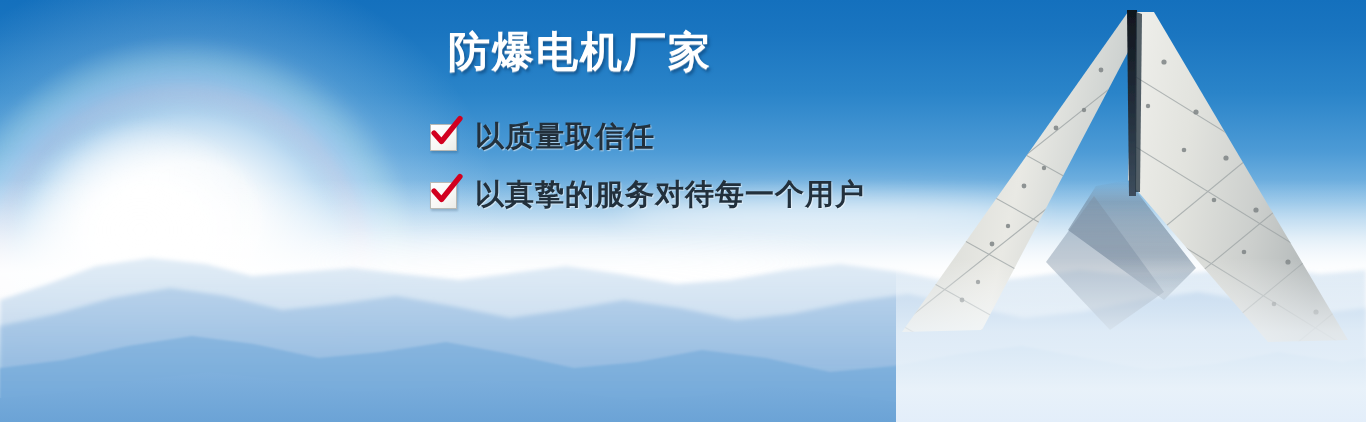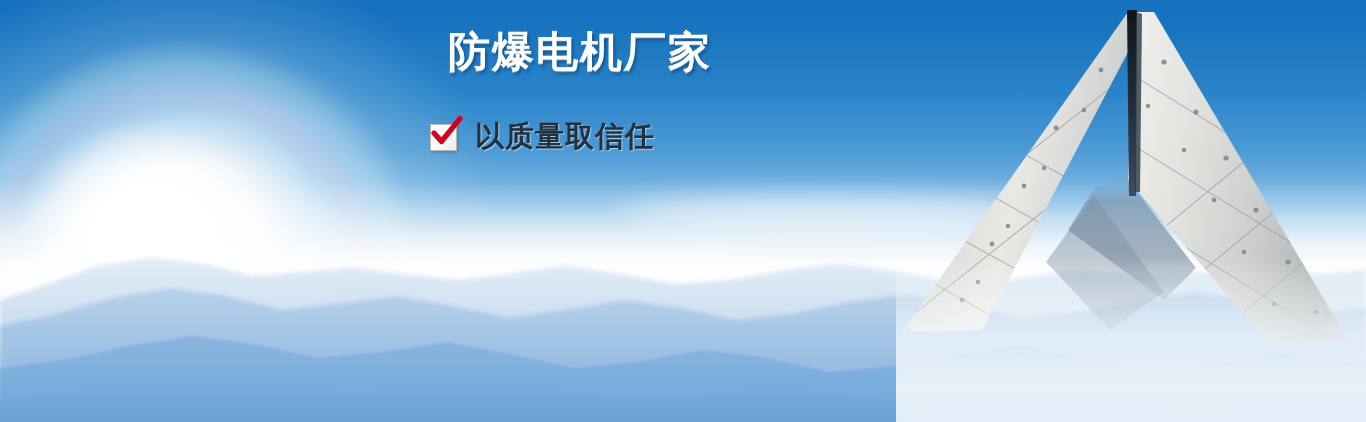--- a/index.html
+++ b/index.html
@@ -381,16 +381,24 @@
       <li class="feature-item">
         <span class="check-box">
           <svg viewBox="0 0 34 32" aria-hidden="true">
             <path d="M5 16 L12.5 24.5 L31 1.5" fill="none" stroke="#d2001f" stroke-width="5.2" stroke-linecap="round" stroke-linejoin="round"></path>
           </svg>
         </span>
         <span class="feature-text">以质量取信任</span>
       </li>
 
 
+      <li class="feature-item">
+        <span class="check-box">
+          <svg viewBox="0 0 34 32" aria-hidden="true">
+            <path d="M5 16 L12.5 24.5 L31 1.5" fill="none" stroke="#d2001f" stroke-width="5.2" stroke-linecap="round" stroke-linejoin="round"></path>
+          </svg>
+        </span>
+        <span class="feature-text">以真挚的服务对待每一个用户</span>
+      </li>
 
     </ul>
   </div>
 </div>
 
 </body></html>

